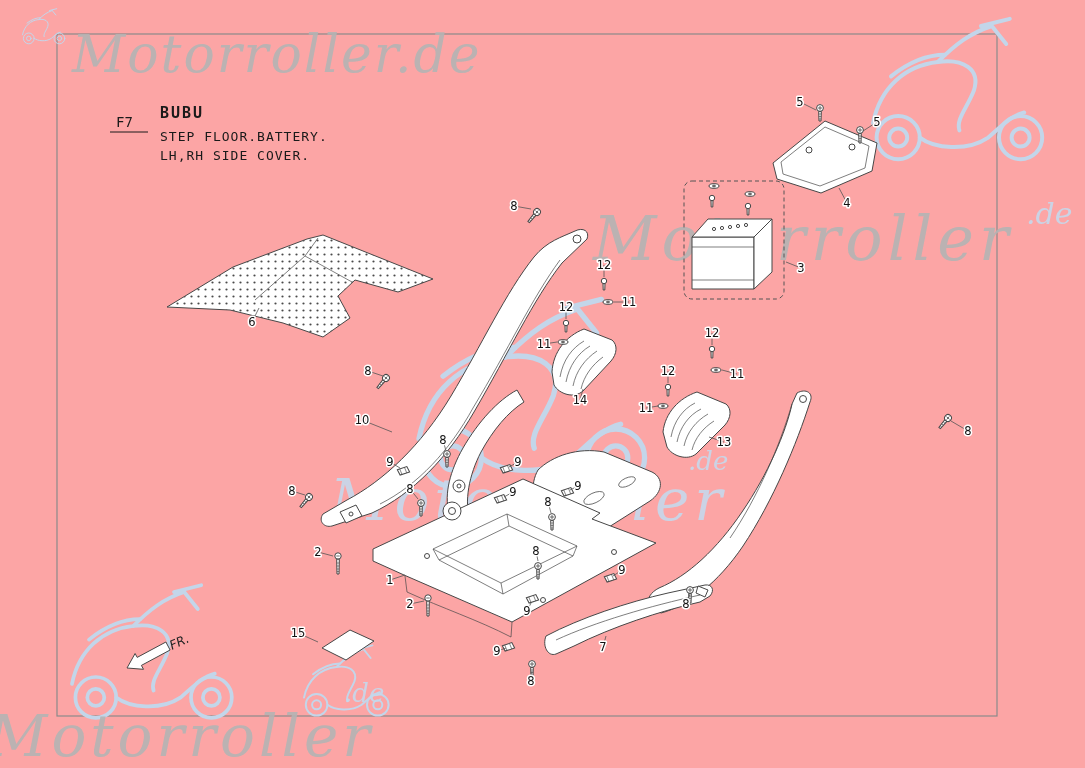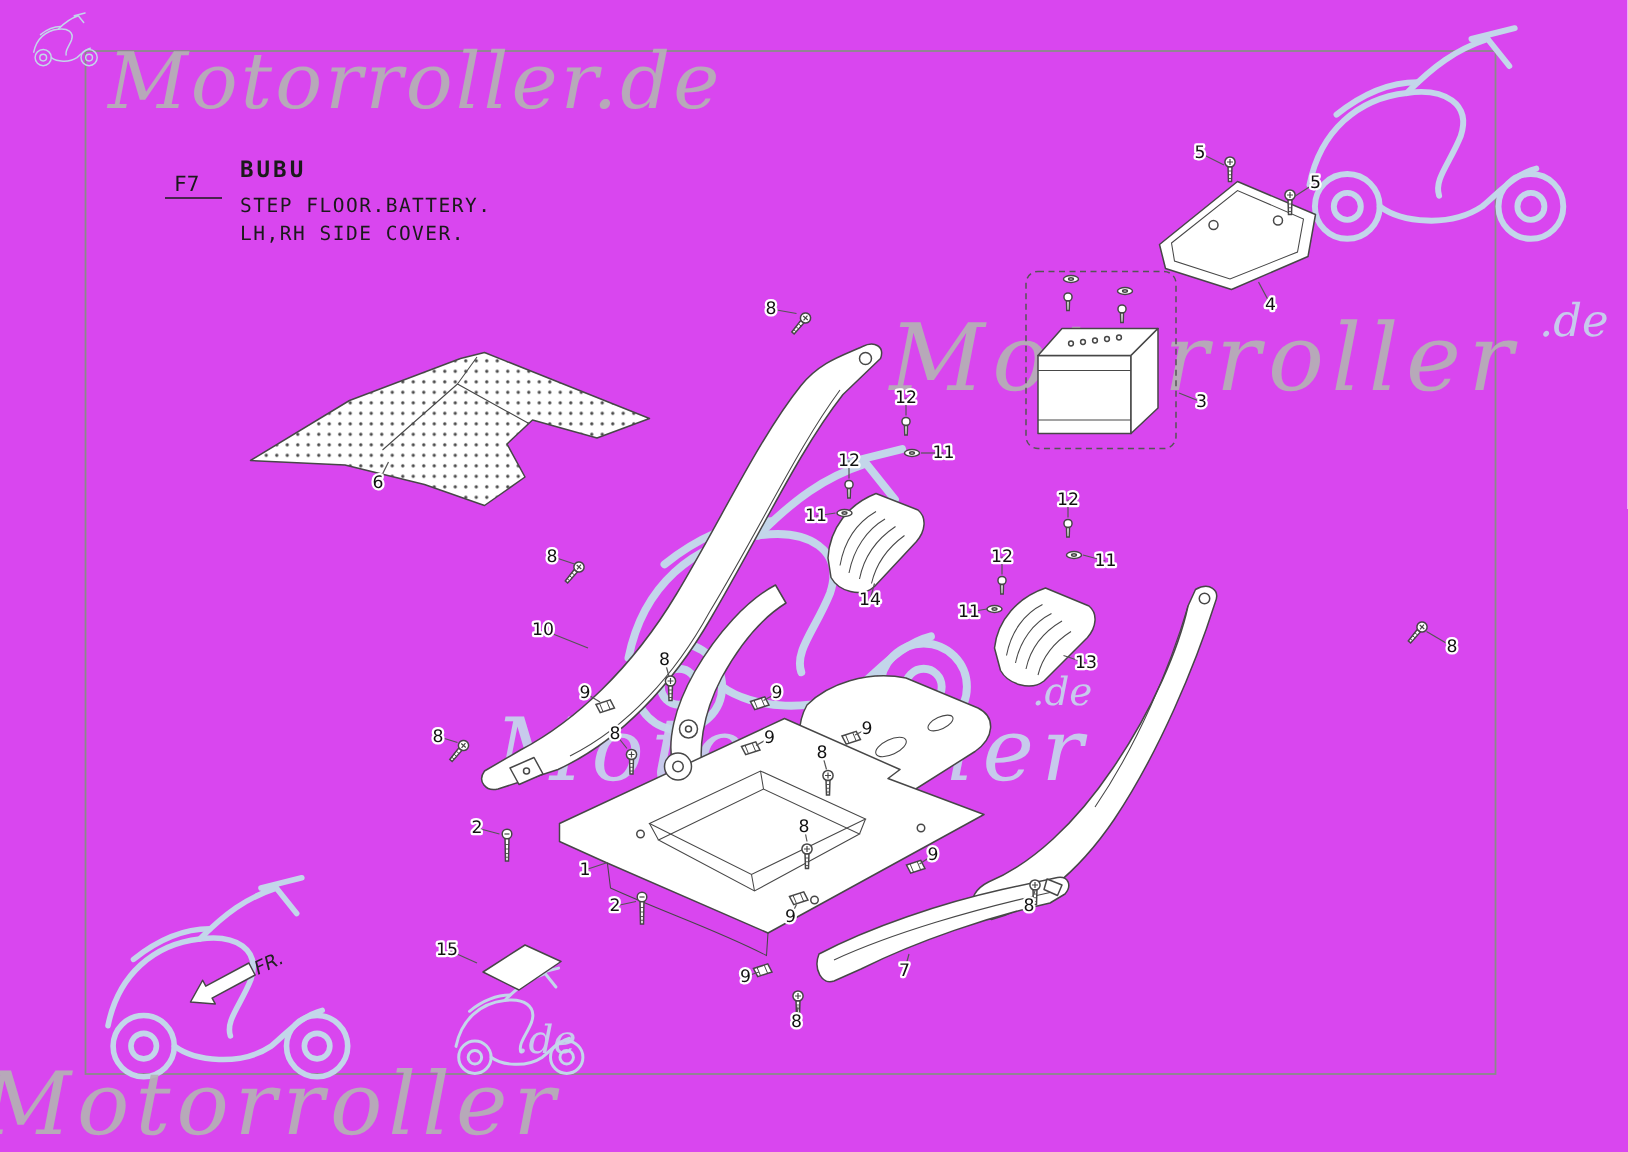--- a/index.html
+++ b/index.html
@@ -1,16 +1,16 @@
 <!DOCTYPE html>
 <html><head>
 <meta charset="utf-8">
 <style>
   html,body{margin:0;padding:0;background:#fff}
-  .page{position:relative;width:1085px;height:768px;background:#d946ef;overflow:hidden;font-family:"DejaVu Sans",sans-serif}
+  .page{position:relative;width:1085px;height:768px;background:#fca5a5;overflow:hidden;font-family:"DejaVu Sans",sans-serif}
   .page svg{position:absolute;left:0;top:0}
   .wm{font-family:"DejaVu Serif",serif;font-style:italic;opacity:.9}
   .wm-gray{fill:#b4b4b4}
   .wm-blue{fill:#c6d9ec}
   .sketch{fill:none;stroke:#c3d6ea;stroke-width:2.2;stroke-linecap:round}
   .frame{fill:none;stroke:#8a8a8a;stroke-width:1.2}
   .part{fill:#fff;stroke:#474747;stroke-width:1;stroke-linejoin:round}
   .pline{fill:none;stroke:#474747;stroke-width:.7}
   .hard{stroke:#474747;fill:#fff;stroke-width:1}
   .dashedbox{fill:none;stroke:#555;stroke-width:1;stroke-dasharray:4 3}

